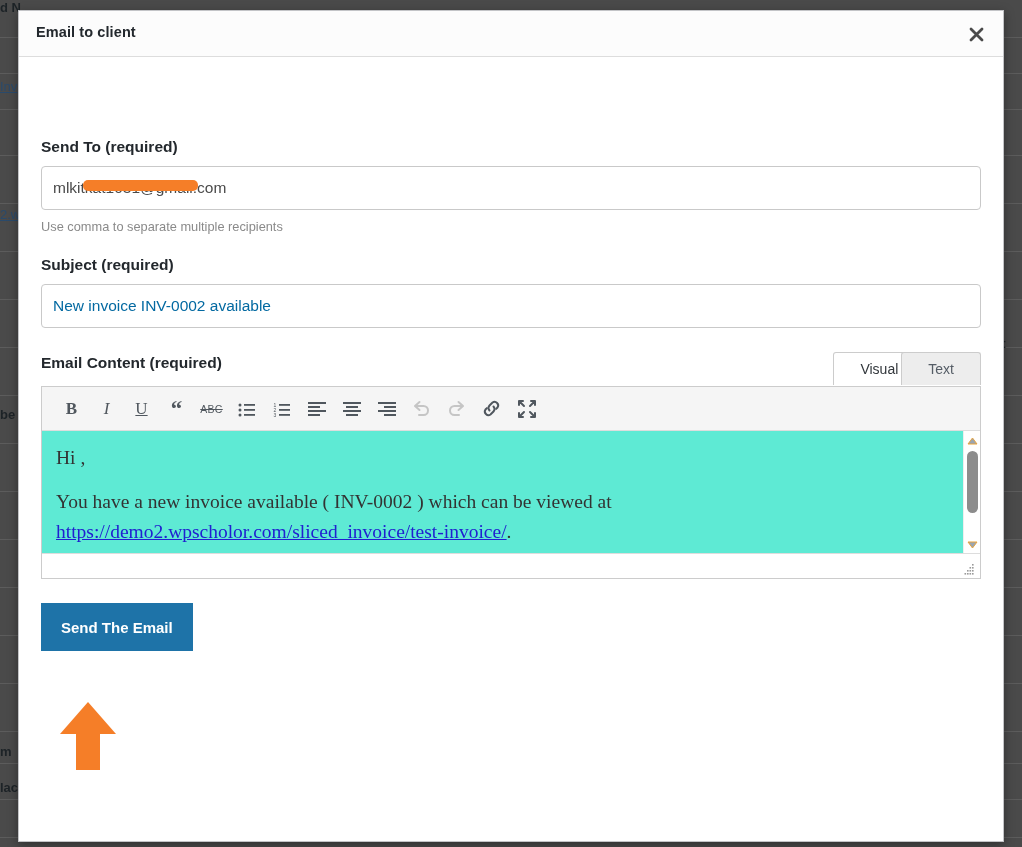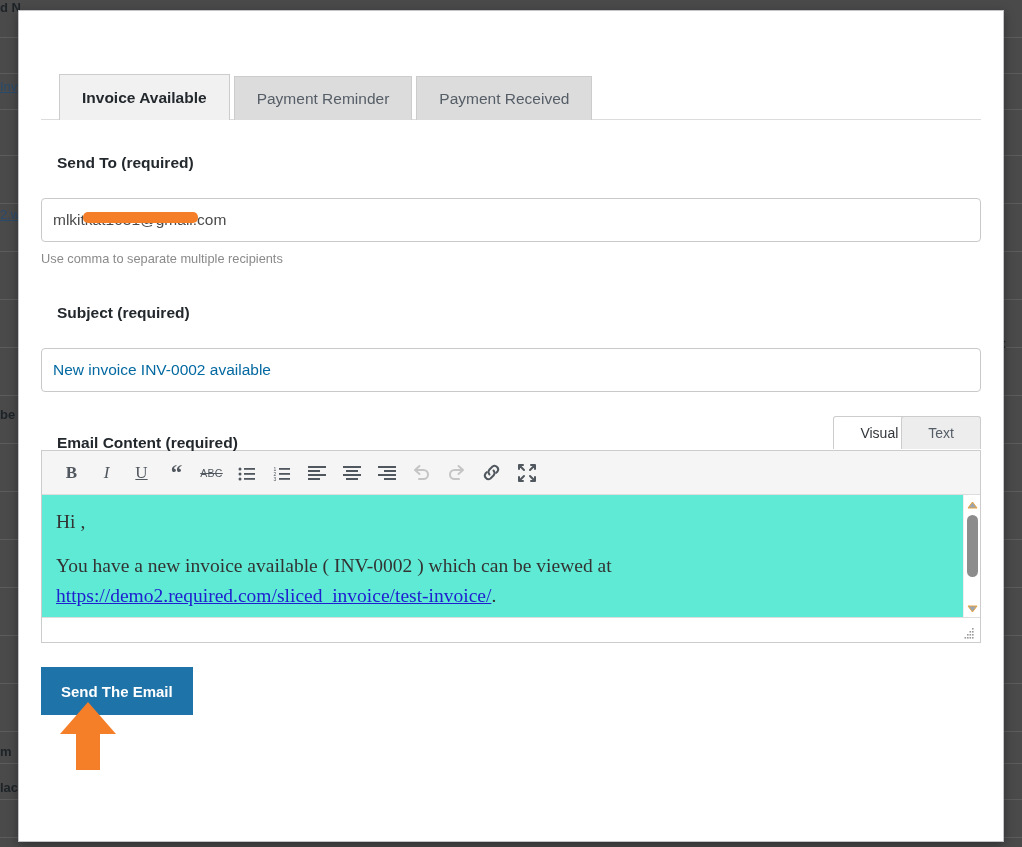--- a/index.html
+++ b/index.html
@@ -108,21 +108,21 @@
   
   #form {
     position: absolute;
     left: 0; right: 0; top: 109px; bottom: 0;
     padding: 0 22px;
   }
   .field-label {
     font-size: 15.5px;
     font-weight: bold;
     color: #23282d;
-    margin: 16px;
+    margin: 0;
   }
   .text-input {
     display: block;
     width: 100%;
     height: 44px;
     border: 1px solid #c9c9c9;
     border-radius: 4px;
     padding: 0 11px;
     font-size: 15.5px;
     color: #0369a1;
@@ -306,28 +306,29 @@
       <span class="bg-text bg-link" style="left: 0px; top: 207px;">2.w</span>
       <span class="bg-text bg-dark" style="left: 0px; top: 377px; margin-top: 30px;">be</span>
       <span class="bg-text bg-dark" style="left: 0px; top: 744px;">m</span>
       <span class="bg-text bg-dark" style="left: 0px; top: 780px;">lac</span>
       <span class="bg-text bg-dark" style="left: 994px; top: 336px;">xt</span>
     </div>
 </div>
 
 <div id="modal">
 
-
-  <div id="tabs">
-    <div id="tabs-underline"></div>
-
-  <div class="tab active" style="left: 40px;">Invoice Available</div>
-      <div class="tab" style="left: 214.641px;">Payment Reminder</div>
-      <div class="tab" style="left: 397.312px;">Payment Received</div>
-    </div>
+  <div id="modal-header">
+    <div id="modal-title">Email to client</div>
+    <button id="close-btn" aria-label="Close">
+      <svg width="17" height="17" viewBox="0 0 17 17">
+        <path d="M3 3 L14 14 M14 3 L3 14" stroke="#4a4a4a" stroke-width="2.8" stroke-linecap="round"></path>
+      </svg>
+    </button>
+  </div>
+
 
   <div id="form">
 
     
     <div style="height:18px"></div>
     <div class="field-label">Send To (required)</div>
     <div style="height:10px"></div>
     <div id="sendto-wrap">
       <input class="text-input" id="send-to-input" type="text" placeholder="" value="mlkitkat1031@gmail.com" style="color: rgb(74, 74, 74);">
       <div id="redaction-bar"></div>
@@ -439,21 +440,21 @@
                 <path d="M2 18 L7 13 M2 18 L2 14 M2 18 L6 18"></path>
                 <path d="M18 18 L13 13 M18 18 L18 14 M18 18 L14 18"></path>
               </g>
             </svg>
           </button>
         </div>
 
       <div id="editor-body-wrap">
         <div id="editor-body" contenteditable="false" style="">
           <p>Hi ,</p>
-          <p><span>You have a new invoice available ( INV-0002 ) which can be viewed at </span><a id="editor-link" href="#">https://demo2.required.com/sliced_invoice/test-invoice/</a><span>.</span></p>
+          <p><span>You have a new invoice available ( INV-0002 ) which can be viewed at </span><a id="editor-link" href="#">https://demo2.wpscholor.com/sliced_invoice/test-invoice/</a><span>.</span></p>
         </div>
 
         <div id="editor-scrollbar">
           <div class="sb-arrow up">
             <svg width="13" height="13" viewBox="0 0 13 13">
               <path d="M6.5 3 L11 9 L2 9 Z" fill="#9aa5b1" stroke="#e8a33d" stroke-width="1"></path>
             </svg>
           </div>
           <div id="sb-thumb"></div>
           <div class="sb-arrow down">

